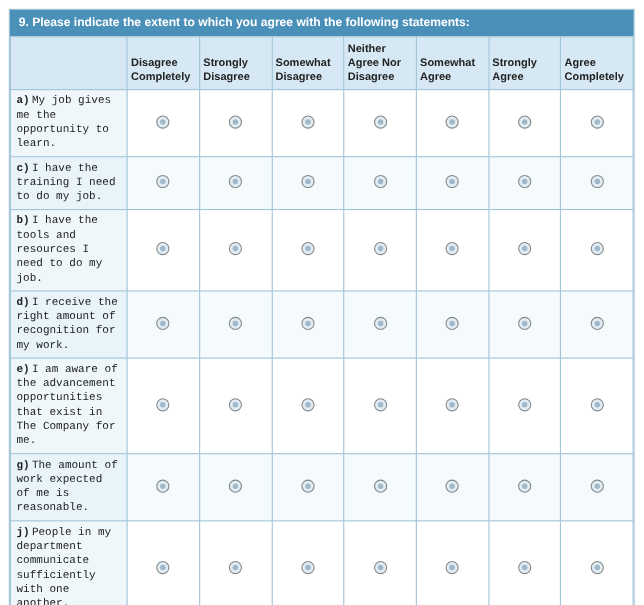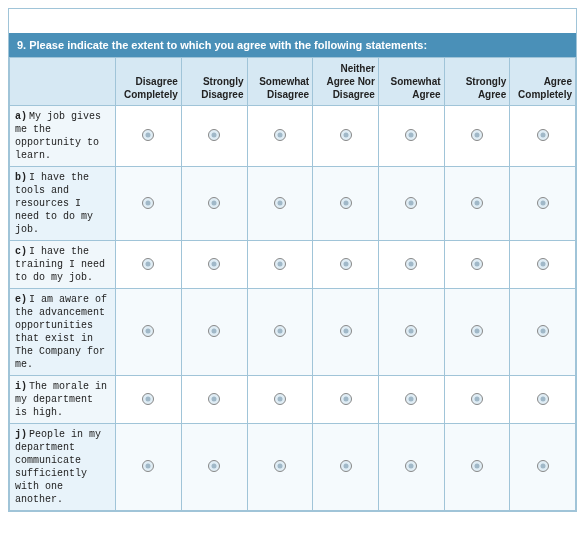--- a/index.html
+++ b/index.html
@@ -13,30 +13,29 @@
     .survey-container {
       border: 1px solid #a0c4d8;
       width: 100%;
     }
     .survey-title {
       background: #4a90b8;
       color: white;
       padding: 6px 8px;
       font-size: 11px;
       font-weight: bold;
-      margin-top: 24px;
     }
     table {
       width: 100%;
       border-collapse: collapse;
     }
     th {
       background: #d6e8f3;
       border: 1px solid #a0c4d8;
-      text-align: right;
+      text-align: left;
       padding: 4px 3px;
       font-size: 10px;
       font-weight: bold;
       color: #222;
       vertical-align: bottom;
       line-height: 1.3;
     }
     th.statement-col {
       width: 105px;
       text-align: left;
@@ -119,51 +118,61 @@
           <td class="statement-cell"><span class="row-label">a)</span>My job gives me the opportunity to learn.</td>
           <td class="radio-cell"><span class="radio-btn"></span></td>
           <td class="radio-cell"><span class="radio-btn"></span></td>
           <td class="radio-cell"><span class="radio-btn"></span></td>
           <td class="radio-cell"><span class="radio-btn"></span></td>
           <td class="radio-cell"><span class="radio-btn"></span></td>
           <td class="radio-cell"><span class="radio-btn"></span></td>
           <td class="radio-cell"><span class="radio-btn"></span></td>
         </tr>
         <tr>
+          <td class="statement-cell"><span class="row-label">c)</span>I have the training I need to do my job.</td>
+          <td class="radio-cell"><span class="radio-btn"></span></td>
+          <td class="radio-cell"><span class="radio-btn"></span></td>
+          <td class="radio-cell"><span class="radio-btn"></span></td>
+          <td class="radio-cell"><span class="radio-btn"></span></td>
+          <td class="radio-cell"><span class="radio-btn"></span></td>
+          <td class="radio-cell"><span class="radio-btn"></span></td>
+          <td class="radio-cell"><span class="radio-btn"></span></td>
+        </tr>
+        <tr>
           <td class="statement-cell"><span class="row-label">b)</span>I have the tools and resources I need to do my job.</td>
           <td class="radio-cell"><span class="radio-btn"></span></td>
           <td class="radio-cell"><span class="radio-btn"></span></td>
           <td class="radio-cell"><span class="radio-btn"></span></td>
           <td class="radio-cell"><span class="radio-btn"></span></td>
           <td class="radio-cell"><span class="radio-btn"></span></td>
           <td class="radio-cell"><span class="radio-btn"></span></td>
           <td class="radio-cell"><span class="radio-btn"></span></td>
         </tr>
         <tr>
-          <td class="statement-cell"><span class="row-label">c)</span>I have the training I need to do my job.</td>
+          <td class="statement-cell"><span class="row-label">d)</span>I receive the right amount of recognition for my work.</td>
           <td class="radio-cell"><span class="radio-btn"></span></td>
           <td class="radio-cell"><span class="radio-btn"></span></td>
           <td class="radio-cell"><span class="radio-btn"></span></td>
           <td class="radio-cell"><span class="radio-btn"></span></td>
           <td class="radio-cell"><span class="radio-btn"></span></td>
           <td class="radio-cell"><span class="radio-btn"></span></td>
           <td class="radio-cell"><span class="radio-btn"></span></td>
         </tr>
         <tr>
           <td class="statement-cell"><span class="row-label">e)</span>I am aware of the advancement opportunities that exist in The Company for me.</td>
           <td class="radio-cell"><span class="radio-btn"></span></td>
           <td class="radio-cell"><span class="radio-btn"></span></td>
           <td class="radio-cell"><span class="radio-btn"></span></td>
           <td class="radio-cell"><span class="radio-btn"></span></td>
           <td class="radio-cell"><span class="radio-btn"></span></td>
           <td class="radio-cell"><span class="radio-btn"></span></td>
           <td class="radio-cell"><span class="radio-btn"></span></td>
         </tr>
         <tr>
-          <td class="statement-cell"><span class="row-label">i)</span>The morale in my department is high.</td>
+          <td class="statement-cell"><span class="row-label">g)</span>The amount of work expected of me is reasonable.</td>
           <td class="radio-cell"><span class="radio-btn"></span></td>
           <td class="radio-cell"><span class="radio-btn"></span></td>
           <td class="radio-cell"><span class="radio-btn"></span></td>
           <td class="radio-cell"><span class="radio-btn"></span></td>
           <td class="radio-cell"><span class="radio-btn"></span></td>
           <td class="radio-cell"><span class="radio-btn"></span></td>
           <td class="radio-cell"><span class="radio-btn"></span></td>
         </tr>
         <tr>
           <td class="statement-cell"><span class="row-label">j)</span>People in my department communicate sufficiently with one another.</td>

